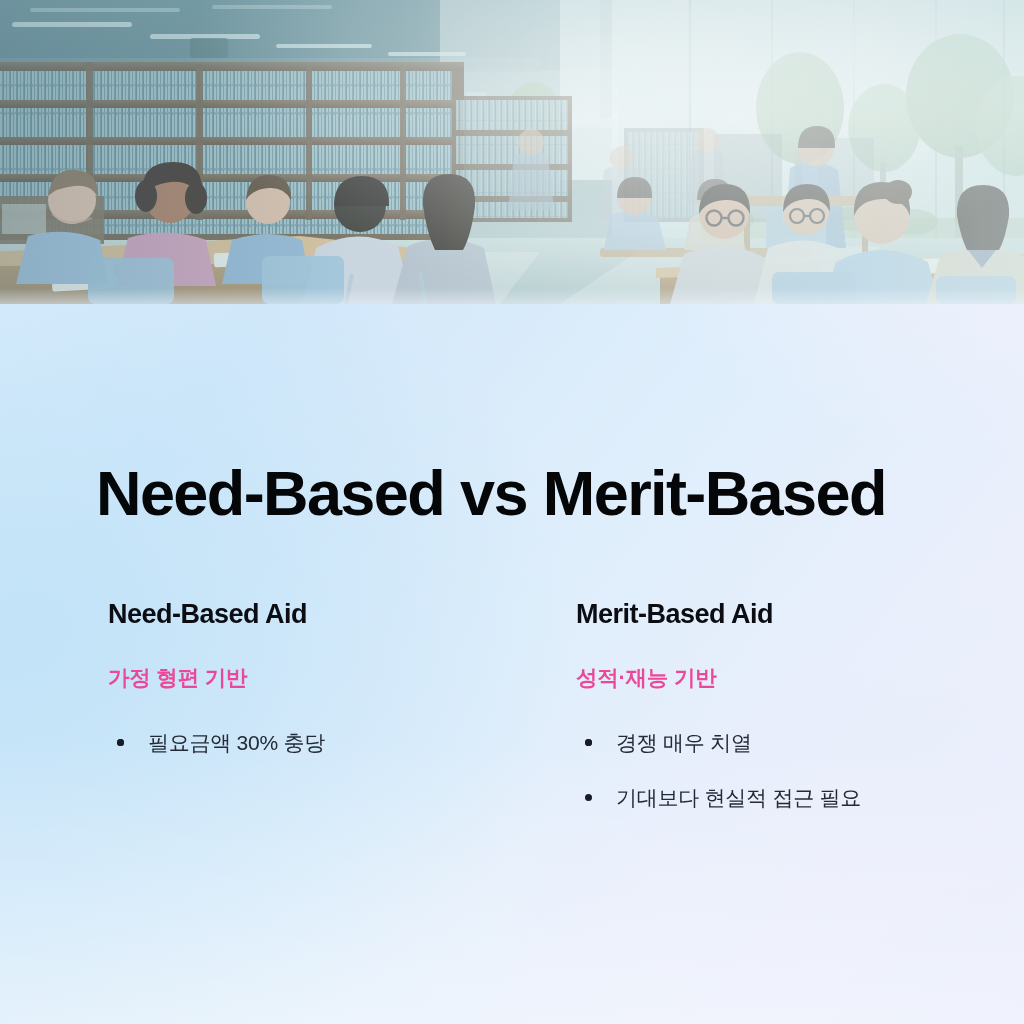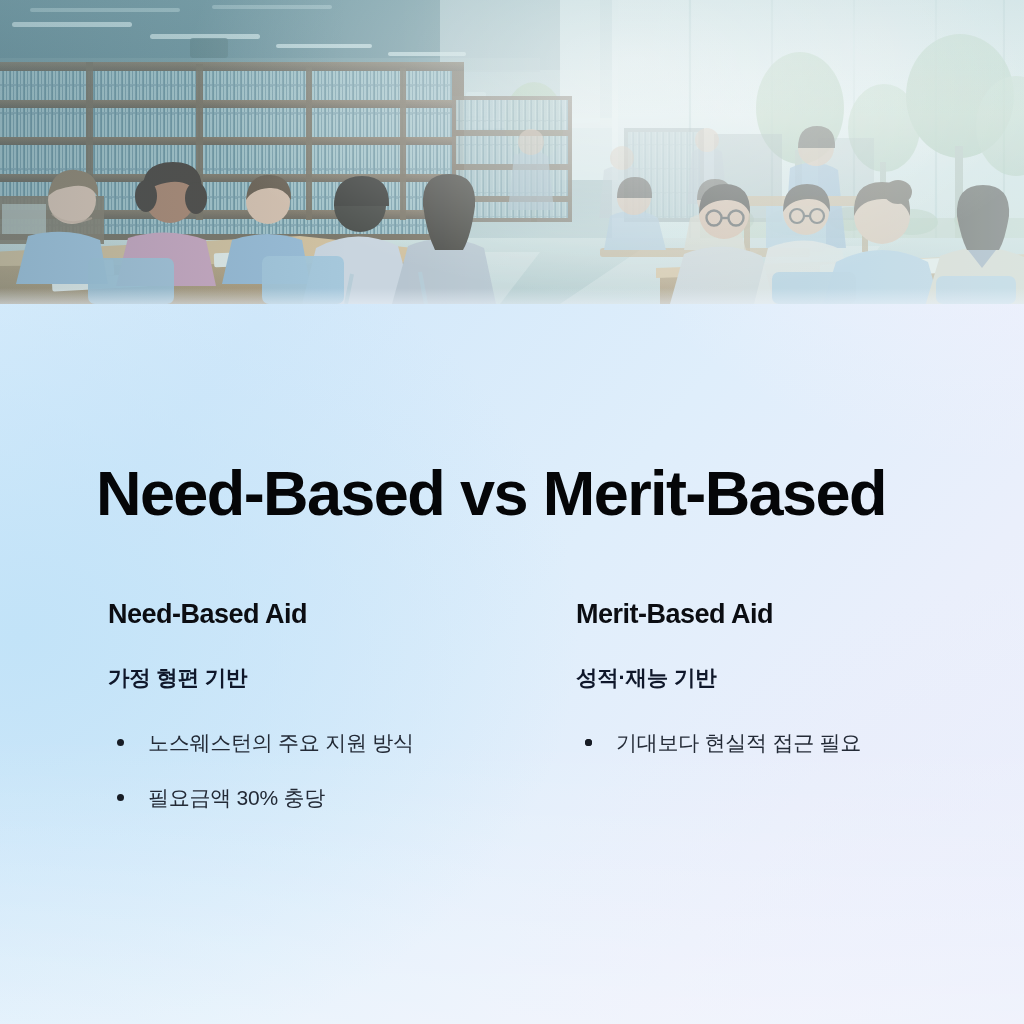--- a/index.html
+++ b/index.html
@@ -88,21 +88,21 @@
     letter-spacing:-0.5px;
     color:#0b0d12;
     line-height:1.2;
     white-space:nowrap;
   }
   .col-subtitle {
     margin-top:35px;
     font-size:21.5px;
     font-weight:700;
     letter-spacing:-0.2px;
-    color:#0f172a;
+    color:#ec4899;
     line-height:1.25;
     white-space:nowrap;
   }
 
   .bullets {
     margin-top:37px;
     list-style:none;
   }
   .bullet {
     position:relative;
@@ -439,38 +439,41 @@
     <h1 class="page-title">Need-Based vs Merit-Based</h1>
 
     <div class="columns">
 
       <div class="column">
         <div class="col-title">Need-Based Aid</div>
         <div class="col-subtitle">가정 형편 기반</div>
         <ul class="bullets">
           <li class="bullet">
             <span class="dot"></span>
-            <span>노스웨스턴의 주요 지원 방식</span>
           </li>
           <li class="bullet">
             <span class="dot"></span>
             <span>필요금액 30% 충당</span>
           </li>
         </ul>
       </div>
 
       <div class="column">
         <div class="col-title">Merit-Based Aid</div>
         <div class="col-subtitle">성적·재능 기반</div>
         <ul class="bullets">
           <li class="bullet">
             <span class="dot"></span>
           </li>
           <li class="bullet">
             <span class="dot"></span>
+            <span>경쟁 매우 치열</span>
+          </li>
+          <li class="bullet">
+            <span class="dot"></span>
             <span>기대보다 현실적 접근 필요</span>
           </li>
         </ul>
       </div>
 
     </div>
   </div>
 </div>
 
 </body></html>

